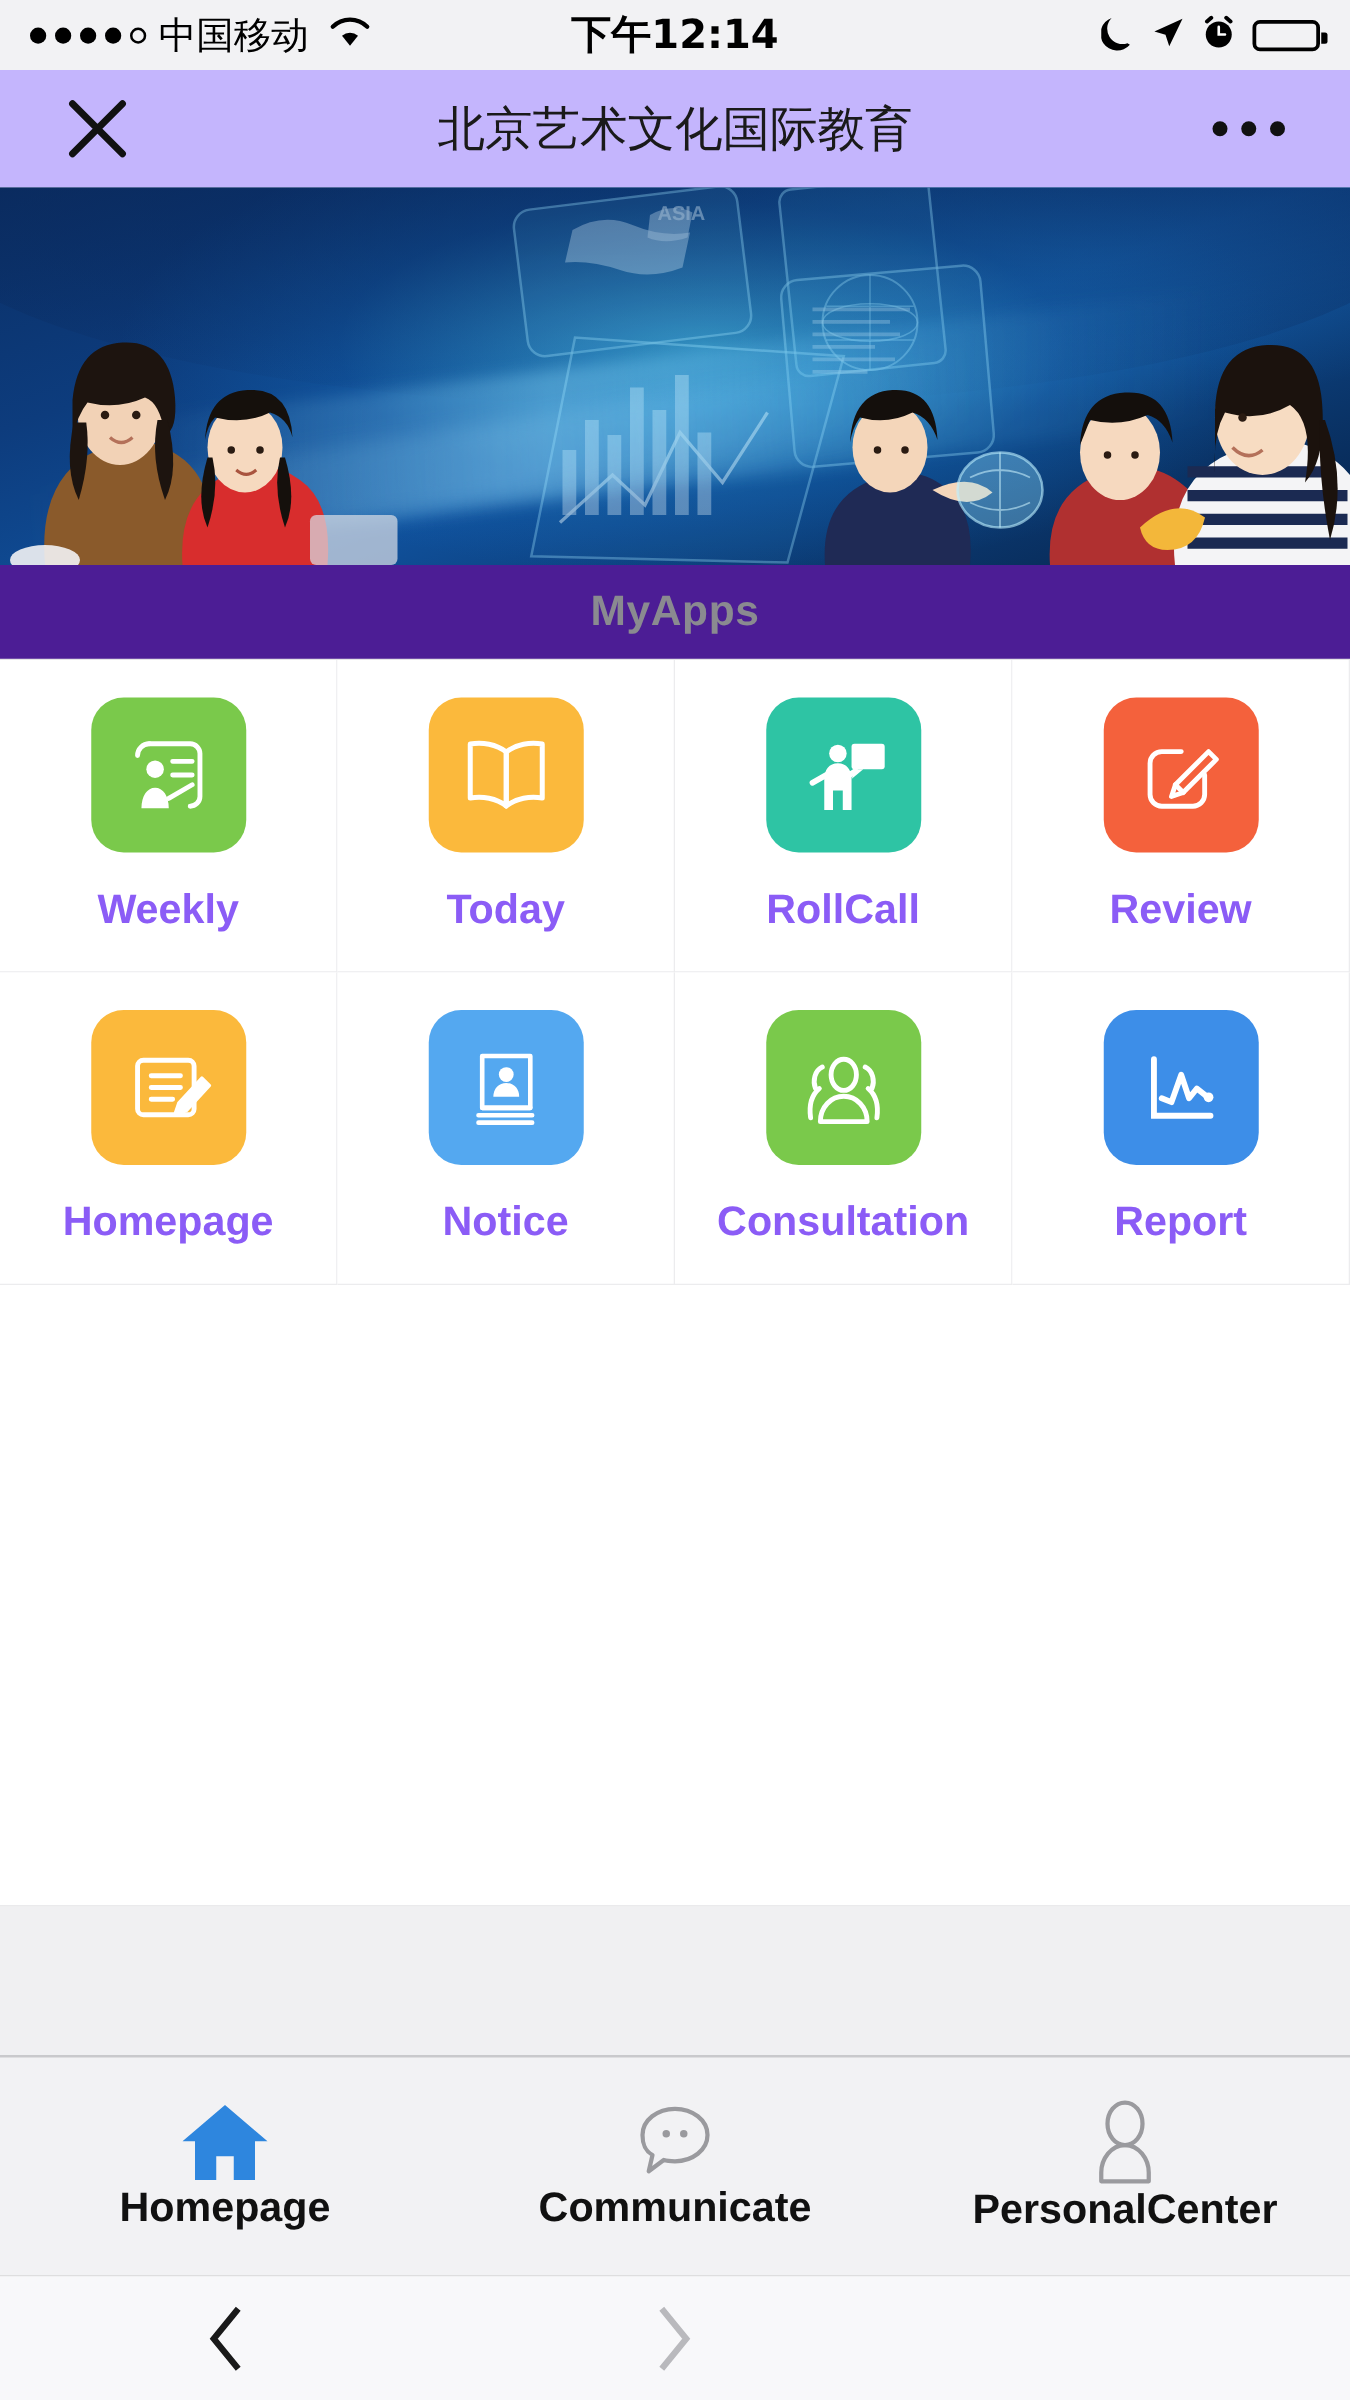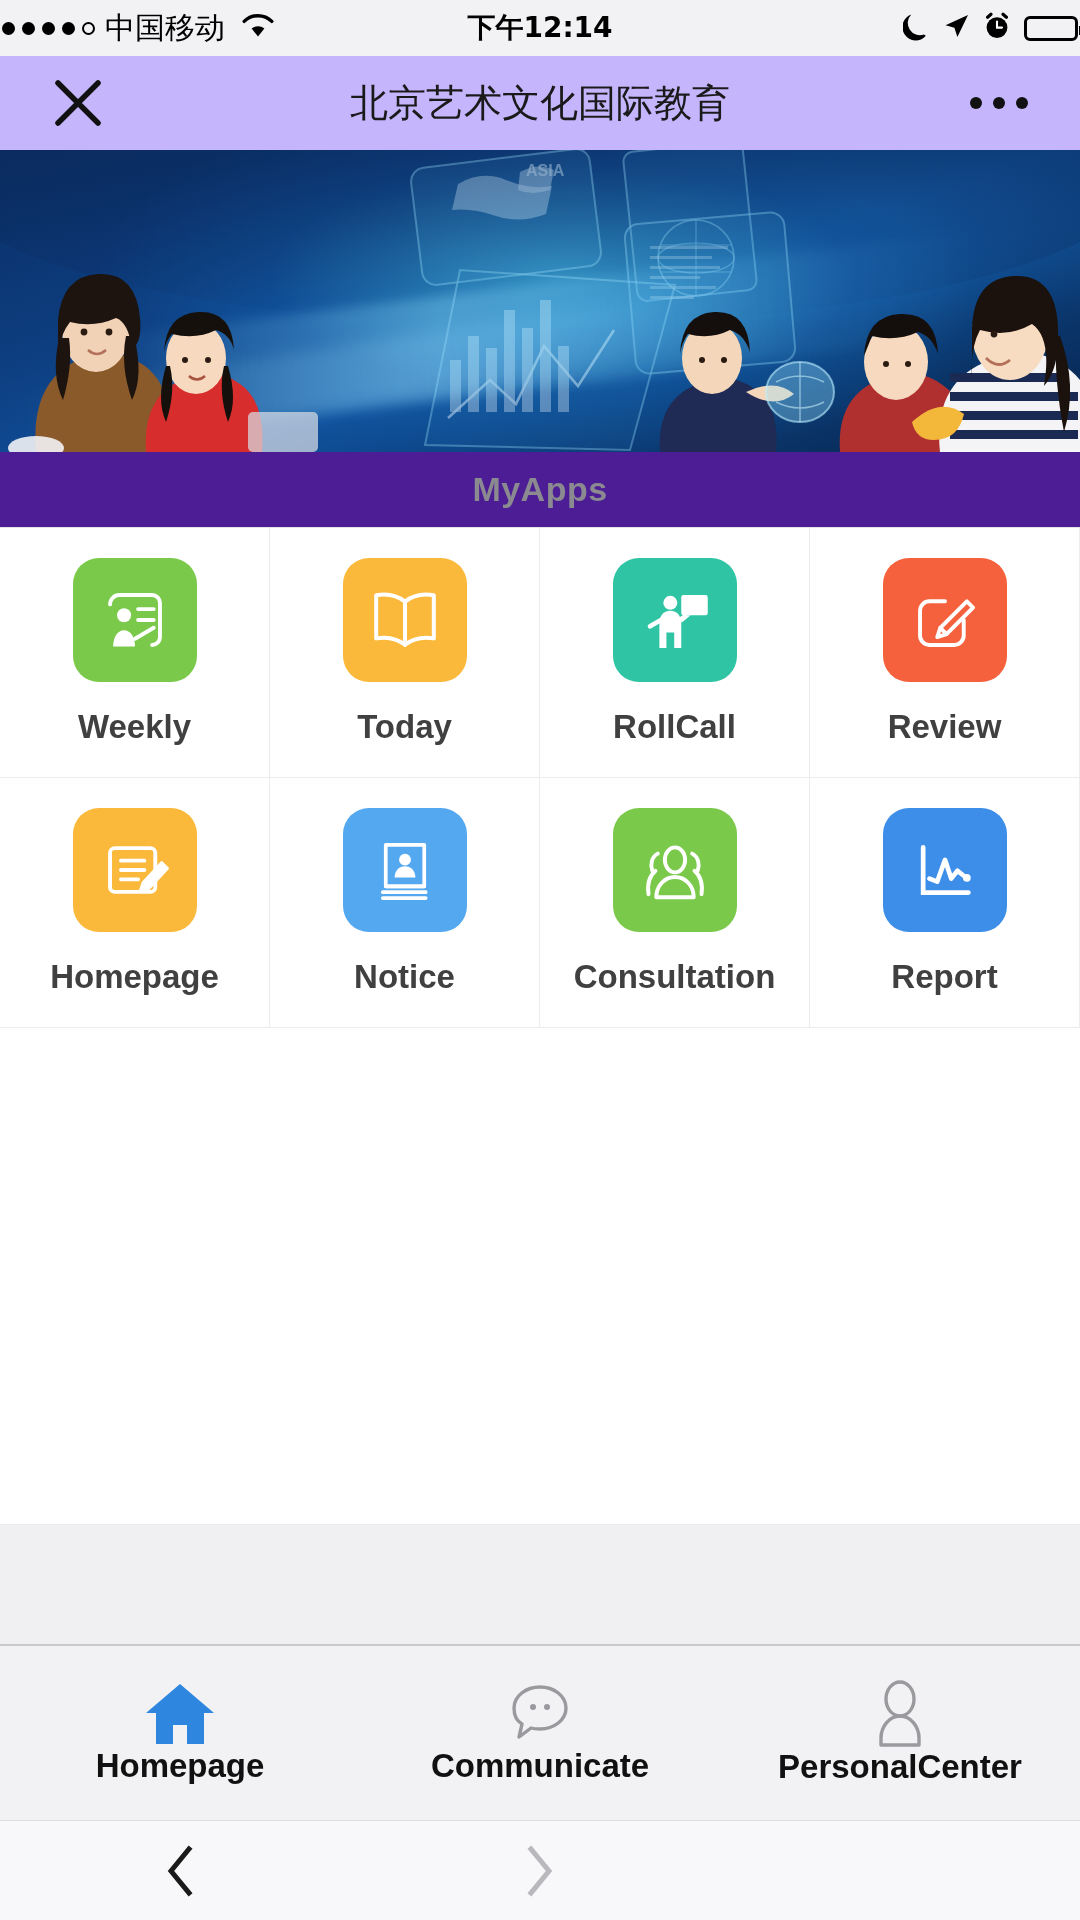--- a/index.html
+++ b/index.html
@@ -7,31 +7,31 @@
   body {
     font-family:"Liberation Sans","DejaVu Sans",sans-serif;
     background:#ffffff;
     -webkit-font-smoothing:antialiased;
   }
   .phone { width:1080px; height:1920px; position:relative; display:flex; flex-direction:column; overflow:hidden; background:#fff; }
 
   
   .statusbar {
     height:56px; background:#f2f2f4; flex:0 0 56px;
-    display:flex; align-items:center; position:relative; padding:0 2px;
+    display:flex; align-items:center; position:relative; padding:0 24px;
   }
   .sb-left { display:flex; align-items:center; gap:10px; }
   .dots { display:flex; align-items:center; gap:7px; }
   .dot { width:13px; height:13px; border-radius:50%; background:#000; }
   .dot.hollow { background:transparent; border:2px solid #000; }
   .carrier { font-size:30px; color:#000; letter-spacing:0px; font-family:"DejaVu Sans","Liberation Sans",sans-serif; }
   .wifi { margin-left:6px; display:block; }
   .sb-center {
     position:absolute; left:0; right:0; text-align:center;
-    font-size:28px; font-weight:bold; color:#000; pointer-events:none;
+    font-size:32px; font-weight:bold; color:#000; pointer-events:none;
     font-family:"DejaVu Sans","Liberation Sans",sans-serif;
   }
   .sb-right { margin-left:auto; display:flex; align-items:center; gap:13px; z-index:2; }
   .battery { width:54px; height:25px; border:3px solid #000; border-radius:6px; position:relative; padding:2px; }
   .battery::after { content:""; position:absolute; right:-9px; top:7px; width:5px; height:9px; background:#000; border-radius:0 2px 2px 0; }
   .battery-fill { height:100%; background:#000; border-radius:2px; }
 
   
   .navbar {
     height:94px; flex:0 0 94px; background:#c4b5fd;
@@ -94,21 +94,21 @@
     display:flex; flex-direction:column; align-items:center; justify-content:flex-start;
     padding-top:30px; cursor:pointer;
   }
   .cell.blank { border-right:none; border-bottom:none; cursor:default; background:#fff; }
   .tile {
     width:124px; height:124px; border-radius:26px;
     display:flex; align-items:center; justify-content:center;
   }
   .tile svg { display:block; }
   .cell-label {
-    margin-top:26px; font-size:33px; font-weight:bold; color:#404040;
+    margin-top:26px; font-size:33px; font-weight:bold; color:#8b5cf6;
     font-family:"Liberation Sans","DejaVu Sans",sans-serif; white-space:nowrap;
   }
 
   
   .filler { flex:1 1 auto; background:#fff; }
   .gray-band { flex:0 0 120px; background:#f0f0f2; border-top:1px solid #eaeaec; }
 
   
   .tabbar {
     flex:0 0 176px; height:176px; background:#f2f2f4;

